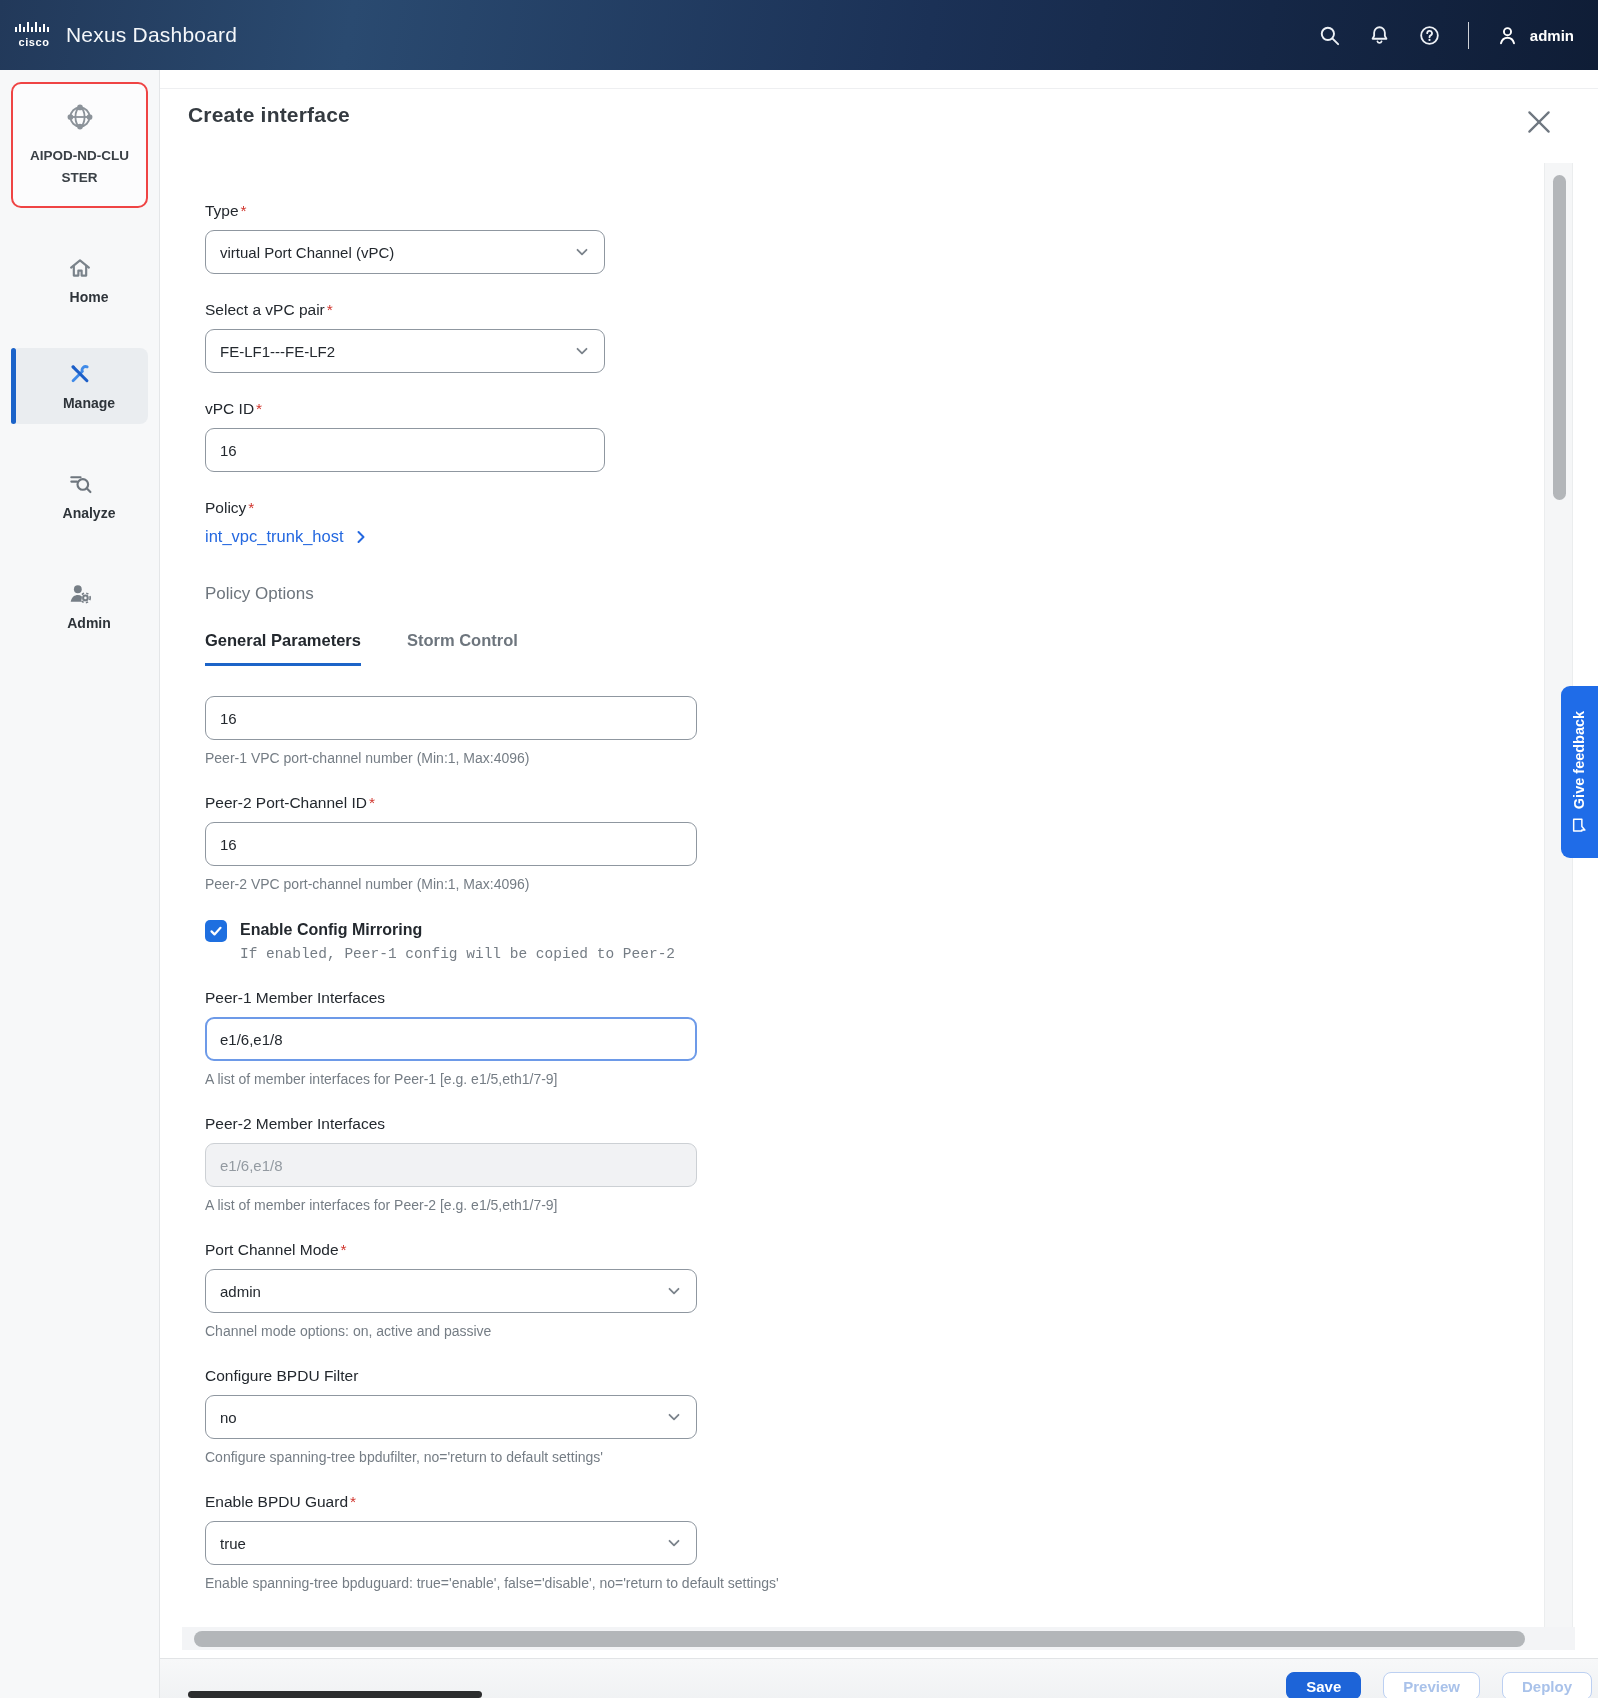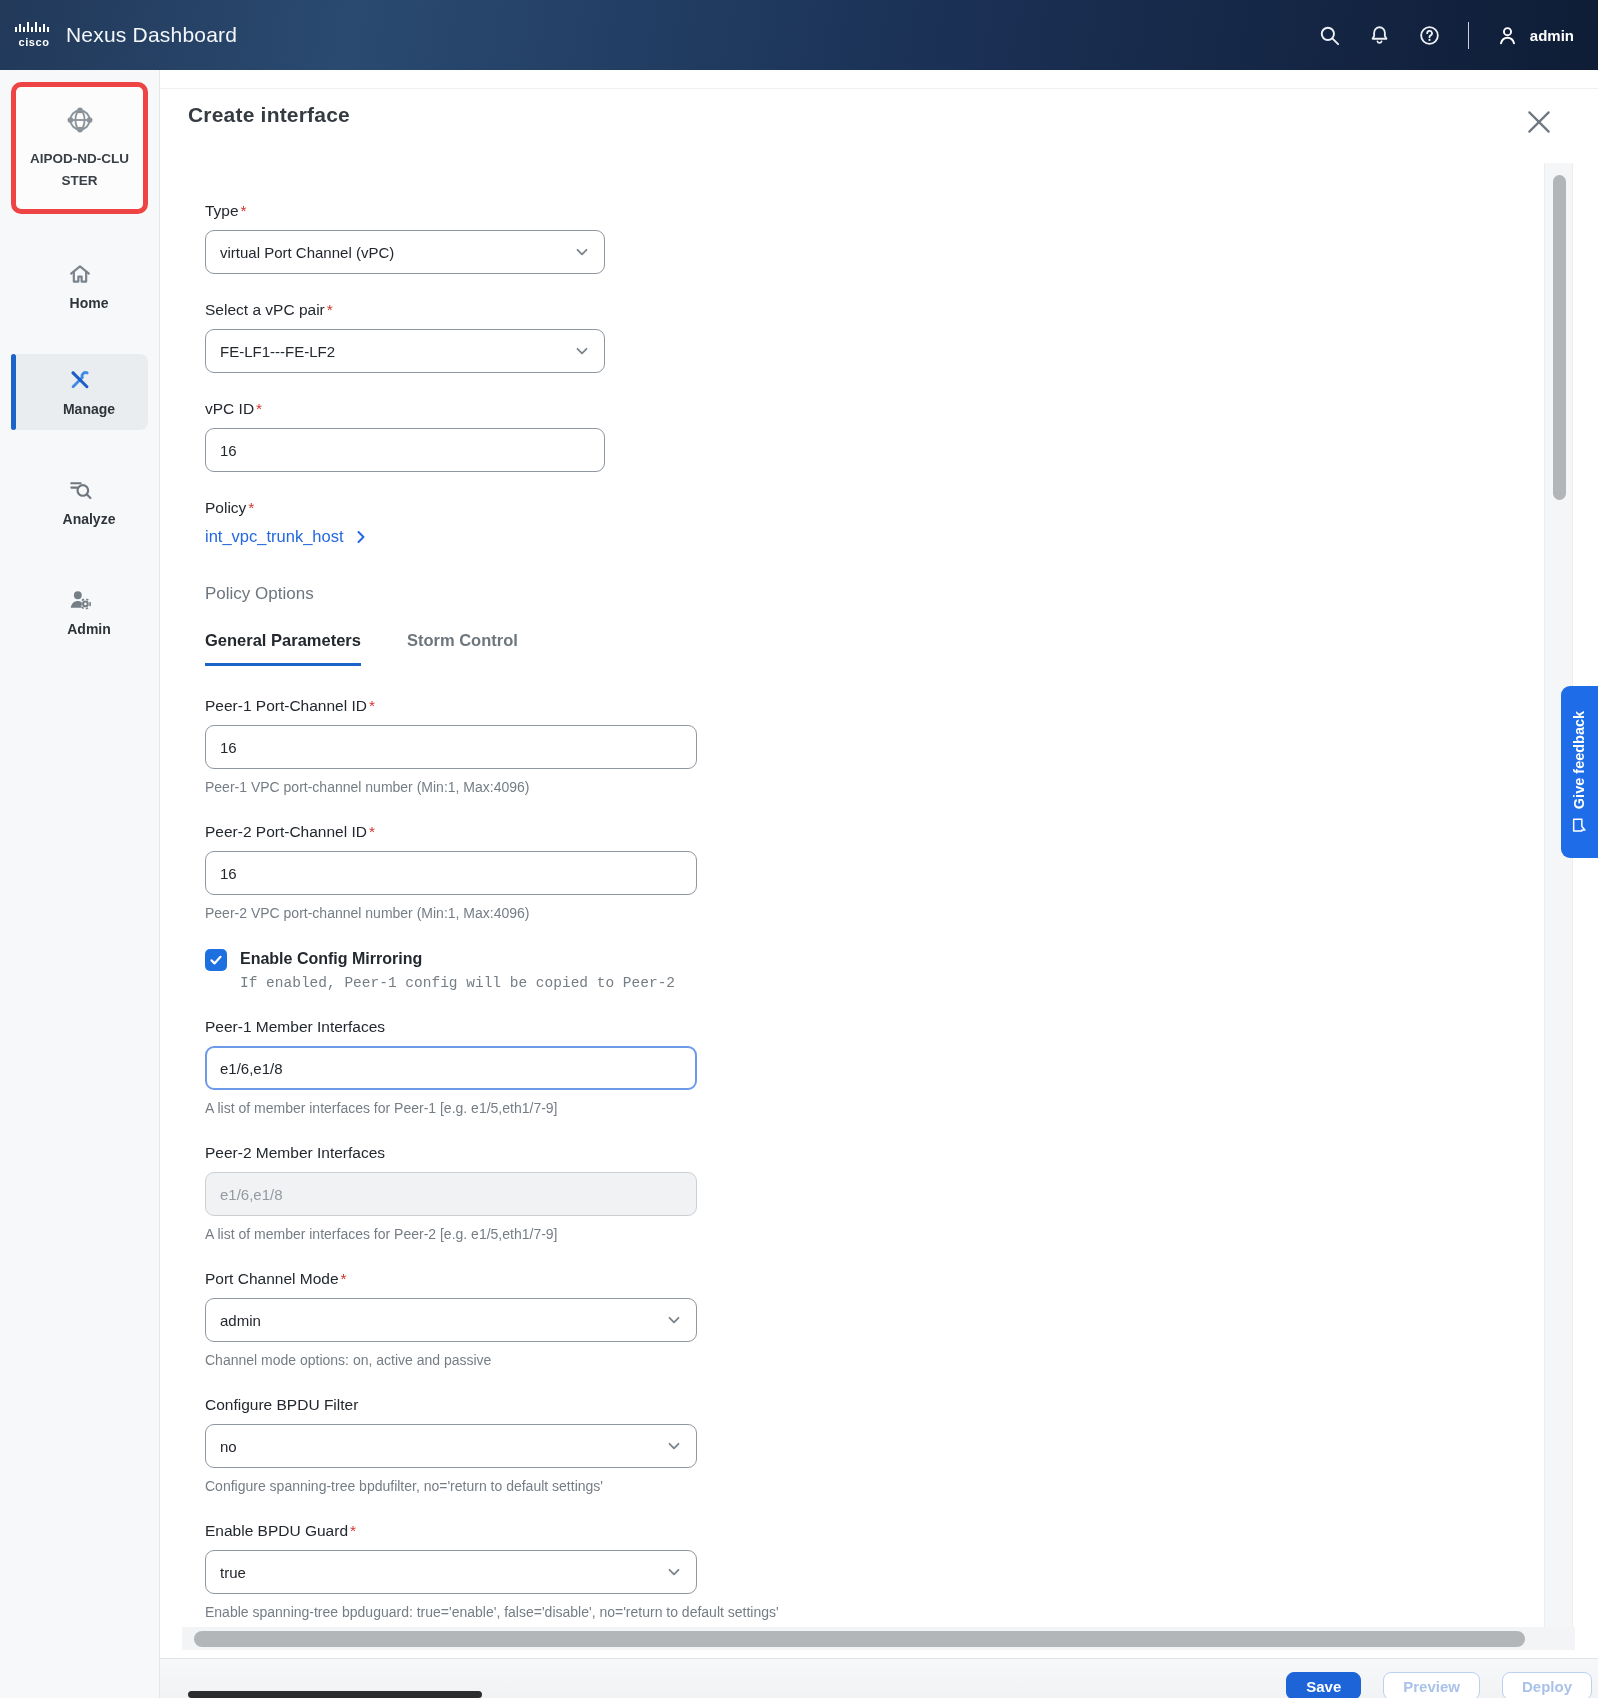--- a/index.html
+++ b/index.html
@@ -16,21 +16,21 @@
   .h-actions { display:flex; align-items:center; gap:27px; color:#edf1f6; }
   .h-icon { width:23px; height:23px; display:block; cursor:pointer; }
   .h-divider { width:1px; height:27px; background:rgba(255,255,255,.8); }
   .h-user { display:flex; align-items:center; gap:11px; color:#ffffff; font-weight:bold; font-size:15px; cursor:pointer; }
 
   
   .body-row { display:flex; height:1643px; }
 
   
   .sidebar { width:160px; background:#f7f8f9; border-right:1px solid #e4e6e8; padding:12px 11px 0; flex:none; }
-  .cluster-card { background:#fcfcfd; border:5px solid #ef4444; border-radius:10px;
+  .cluster-card { background:#fcfcfd; border:2px solid #ef4444; border-radius:10px;
     padding:16px 8px 18px; display:flex; flex-direction:column; align-items:center; gap:11px; cursor:pointer; }
   .cluster-name { font-size:13.5px; font-weight:bold; color:#3a4046; text-align:center;
     word-break:break-all; line-height:1.6; max-width:106px; }
   .nav-item { display:flex; flex-direction:column; align-items:center; gap:8px;
     margin-top:34px; padding:13px 0; border-radius:8px; position:relative; cursor:pointer; }
   .nav-label { font-size:14px; font-weight:bold; color:#2e343a;padding-left:19px; }
   .nav-item.active { background:#eaedf0; margin-top:30px; }
   .nav-item.active::before { content:""; position:absolute; left:0; top:0; bottom:0; width:5px;
     border-radius:3px; background:#1b63c9; }
 
@@ -260,21 +260,20 @@
       </div>
 
       <div class="section-heading">Policy Options</div>
 
       <div class="tabs">
         <div class="tab active">General Parameters</div>
         <div class="tab inactive">Storm Control</div>
       </div>
 
       <div class="group">
-        <div class="f-label"><span>Peer-1 Port-Channel ID</span><span class="req">*</span></div>
         <input class="control w492" value="16" style="">
         <div class="help">Peer-1 VPC port-channel number (Min:1, Max:4096)</div>
       </div>
 
       <div class="group">
         <div class="f-label"><span>Peer-2 Port-Channel ID</span><span class="req">*</span></div>
         <input class="control w492" value="16" style="">
         <div class="help">Peer-2 VPC port-channel number (Min:1, Max:4096)</div>
       </div>
 

